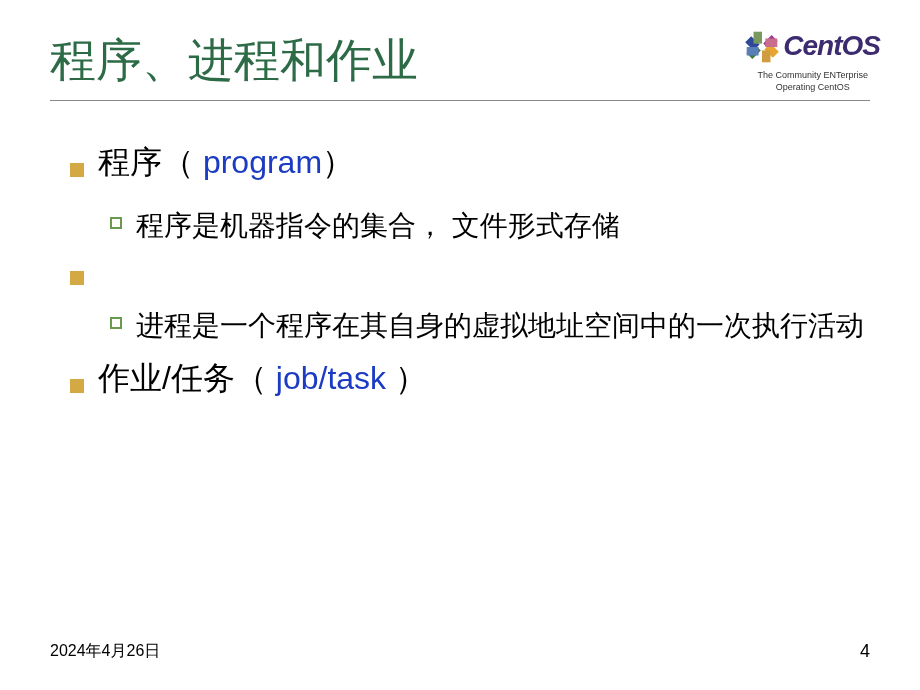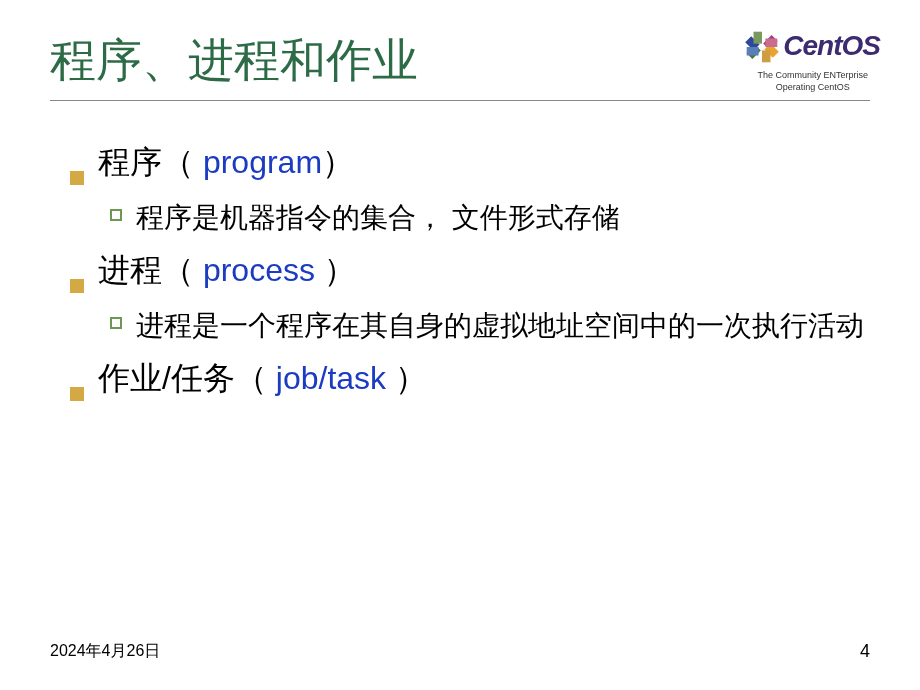--- a/index.html
+++ b/index.html
@@ -67,21 +67,21 @@
       font-size: 9px;
       color: #333;
       font-family: Liberation Sans, sans-serif;
       margin-top: 2px;
     }
     .content {
       padding-left: 20px;
     }
     .level1 {
       display: flex;
-      align-items: flex-end;
+      align-items: center;
       margin-bottom: 12px;
       margin-top: 10px;
     }
     .bullet1 {
       width: 14px;
       height: 14px;
       background: #d4a842;
       margin-right: 14px;
       margin-top: 14px;
       flex-shrink: 0;
@@ -92,21 +92,21 @@
     }
     .english-term {
       color: #1a3bc2;
       font-family: Arial, sans-serif;
     }
     .level2 {
       display: flex;
       align-items: flex-start;
       margin-left: 40px;
       margin-bottom: 10px;
-      margin-top: 4px;
+      margin-top: 20px;
     }
     .bullet2 {
       width: 12px;
       height: 12px;
       border: 2px solid #6a9950;
       margin-right: 14px;
       margin-top: 12px;
       flex-shrink: 0;
     }
     .level2-text {
@@ -180,23 +180,20 @@
         <span>程序</span><span>（</span><span class="english-term"> program</span><span>）</span>
       </div>
     </div>
     <div class="level2">
       <div class="bullet2"></div>
       <div class="level2-text">程序是机器指令的集合，  文件形式存储</div>
     </div>
 
     <div class="level1">
       <div class="bullet1"></div>
-      <div class="level1-text">
-        <span>进程</span><span>（</span><span class="english-term"> process </span><span>）</span>
-      </div>
     </div>
     <div class="level2">
       <div class="bullet2"></div>
       <div class="level2-text">进程是一个程序在其自身的虚拟地址空间中的一次执行活动</div>
     </div>
 
     <div class="level1">
       <div class="bullet1"></div>
       <div class="level1-text">
         <span>作业/任务</span><span>（</span><span class="english-term"> job/task </span><span>）</span>

